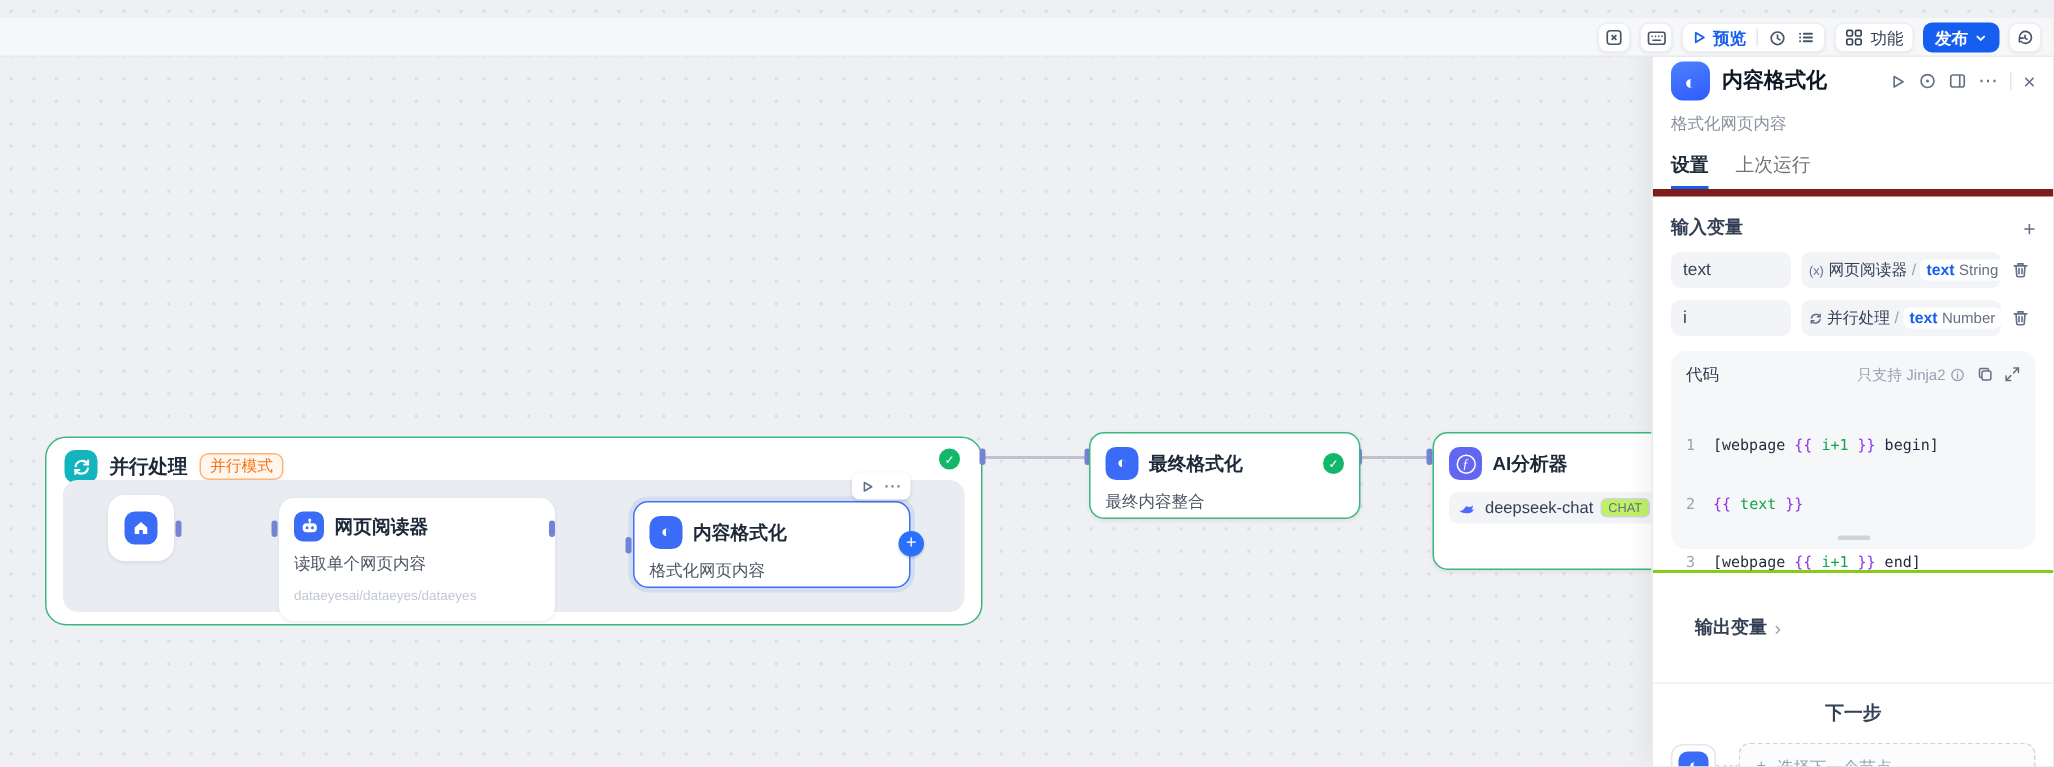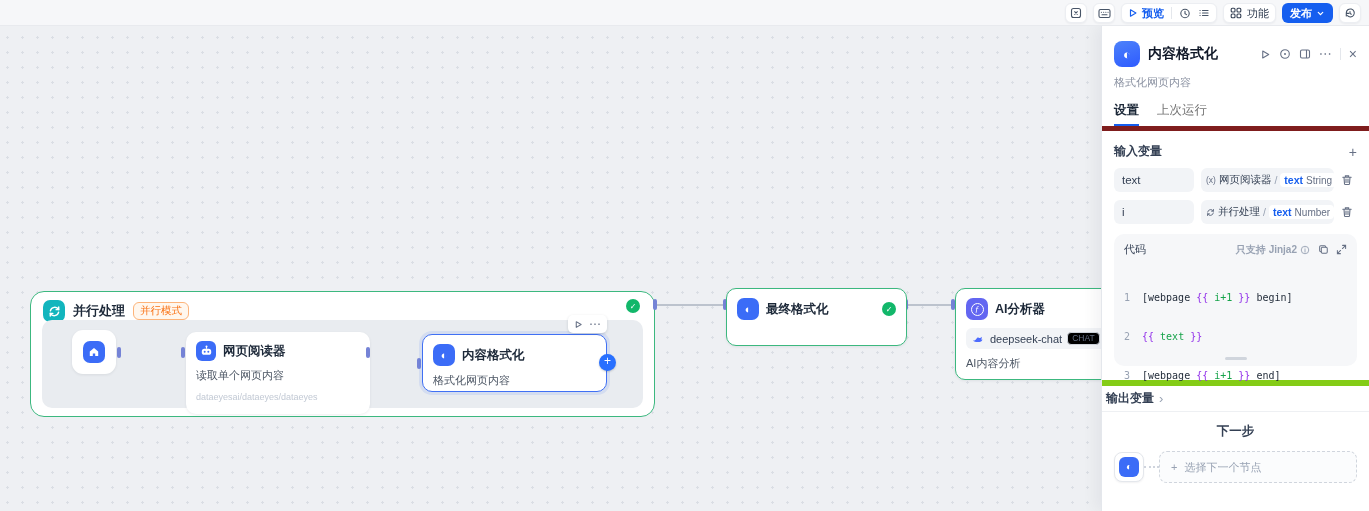--- a/index.html
+++ b/index.html
@@ -3,21 +3,21 @@
 <meta charset="utf-8">
 <style>
   * { margin:0; padding:0; box-sizing:border-box; }
   body { font-family:"Liberation Sans",sans-serif; background:#e7e9ec; }
   .screen { position:relative; width:1369px; height:511px; overflow:hidden;
     background:#eef0f3;
     background-image:radial-gradient(circle,#dadee4 1px,transparent 1.2px);
     background-size:15px 15px; }
 
   
-  .topbar { position:absolute; left:0; top:0; width:100%; height:26px;
+  .topbar { position:absolute; left:0; top:12px; width:100%; height:26px;
     background:#f6f7f9; border-bottom:1px solid #e8eaee; z-index:30; }
   .tb-right { position:absolute; right:8px; top:3px; display:flex; align-items:center; gap:6px; }
   .tb-icon-btn { width:22px; height:20px; background:#fff; border:1px solid #eceef2;
     border-radius:6px; display:flex; align-items:center; justify-content:center;
     color:#475467; box-shadow:0 1px 2px rgba(16,24,40,.05); cursor:pointer; }
   .tb-group { height:20px; background:#fff; border:1px solid #eceef2; border-radius:6px;
     display:flex; align-items:center; padding:0 6px; gap:7px; color:#475467;
     box-shadow:0 1px 2px rgba(16,24,40,.05); }
   .tb-divider { width:1px; height:12px; background:#e4e7ec; }
   .preview-btn { display:flex; align-items:center; gap:4px; color:#155eef;
@@ -68,21 +68,21 @@
   .hover-tools { position:absolute; left:568px; top:315px; height:18px; background:#fff;
     border-radius:5px; box-shadow:0 1px 3px rgba(16,24,40,.15); display:flex;
     align-items:center; gap:6px; padding:0 6px; color:#667085; z-index:4; }
 
   .edge { position:absolute; height:1.5px; background:#bcc3cd; z-index:0; }
   .stub { position:absolute; width:4px; height:11px; border-radius:2px; background:#7583d6; z-index:2; }
 
   .model-pill { margin:8px 10px 0 10px; height:21px; background:#f2f4f7; border-radius:6px;
     display:flex; align-items:center; gap:5px; padding:0 6px; }
   .model-name { font-size:11px; color:#344054; }
-  .model-badge { font-size:8.5px; color:#667085; border:1px solid #d0d5dd; background:#000000;
+  .model-badge { font-size:8.5px; color:#667085; border:1px solid #d0d5dd; background:#bef264;
     border-radius:4px; padding:0 4px; line-height:11px; }
 
   .fn-circle { width:13px; height:13px; border:1.2px solid #fff; border-radius:50%;
     display:flex; align-items:center; justify-content:center; font-size:9px;
     color:#fff; font-style:italic; font-family:"Liberation Serif",serif; }
   .glyph-w { color:#fff; font-size:11px; line-height:1; }
 
   
   .panel { position:absolute; left:1101px; top:26px; width:268px; height:485px;
     background:#fff; border-left:1px solid #e4e7ec; box-shadow:-6px 0 14px rgba(16,24,40,.05);
@@ -111,31 +111,31 @@
   .src { color:#344054; } .slash { color:#98a2b3; }
   .chip { background:#fff; border-radius:4px; padding:1px 4px; display:flex; gap:3px; align-items:baseline; }
   .var { color:#155eef; font-weight:bold; font-size:10.5px; }
   .typ { color:#667085; font-size:10px; }
   .trash-btn { color:#667085; cursor:pointer; display:flex; }
 
   .code-block { margin:10px 12px 0 12px; background:#f6f7f9; border-radius:10px;
     height:132px; position:relative; padding:8px 10px; }
   .code-head { display:flex; align-items:center; }
   .code-title { font-size:11px; font-weight:normal; color:#344054; flex:1; }
-  .code-hint { font-size:10px; color:#98a2b3; display:flex; align-items:center; gap:3px;font-weight:bold; }
+  .code-hint { font-size:10px; color:#98a2b3; display:flex; align-items:center; gap:3px; }
   .code-tools { display:flex; align-items:center; gap:7px; margin-left:8px; color:#667085; }
   .code-lines { margin-top:8px; font-family:"DejaVu Sans Mono","Liberation Mono",monospace;
     font-size:10px; line-height:13px; white-space:pre; }
   .cl { display:flex; }
   .ln { width:18px; color:#98a2b3; flex:0 0 auto; }
   .c-plain { color:#1f2937; } .c-brace { color:#9333ea; } .c-var { color:#16a34a; }
   .drag-handle { position:absolute; bottom:6px; left:50%; transform:translateX(-50%);
     width:22px; height:3px; border-radius:2px; background:#d0d5dd; cursor:row-resize; }
 
-  .p-output { margin-top:14px; border-top:6px solid #84cc16; padding:4px;
+  .p-output { margin-top:14px; border-top:2px solid #84cc16; padding:28px;
     display:flex; align-items:center; gap:5px; cursor:pointer; }
   .chev-r { color:#98a2b3; font-size:13px; line-height:1; }
   .p-next { border-top:1px solid #eef0f3; padding:11px 12px; }
   .p-next .sub { font-size:11px; color:#98a2b3; margin-top:5px; }
   .next-row { margin-top:11px; display:flex; align-items:center; }
   .next-node { width:30px; height:30px; border:1px solid #e4e7ec; border-radius:8px;
     background:#fff; display:flex; align-items:center; justify-content:center;
     box-shadow:0 1px 2px rgba(16,24,40,.06); }
   .dash-link { width:15px; border-top:2px dotted #cfd4dd; }
   .next-select { flex:1; height:32px; border:1px dashed #d0d5dd; border-radius:8px;
@@ -293,39 +293,39 @@
   <div class="plus-circle" style="left:599px; top:354px;"><span>+</span></div>
 
   <div class="card ff-node">
     <div class="row">
       <span class="node-ico ico-22 blue">
           <span class="glyph-w">◐</span>
         </span>
       <span class="title" style="flex:1;">最终格式化</span>
       <span class="check-badge" style="position:static;">✓</span>
     </div>
+    <div class="sub">最终内容整合</div>
   </div>
 
   <div class="card ai-node">
     <div class="row">
       <span class="node-ico ico-22 indigo">
           <span class="fn-circle">ƒ</span>
         </span>
       <span class="title">AI分析器</span>
     </div>
     <div class="model-pill">
       <span>
           <svg width="13" height="10" viewBox="0 0 14 10">
             <path fill="#4d6bfe" d="M1 6.6c1.8.5 2.9-.8 3.8-1.9.4-.5.5-1.4 1.4-1.4.9 0 1.3.6 2.3.6 1.4 0 2-1.2 2-1.2s.5 1.9-.9 2.9c.9.2 1.7-.1 1.7-.1S10.6 8 8.2 8.2C5.4 8.5 2.7 8.4 1 6.6z"></path>
           </svg>
         </span>
       <span class="model-name">deepseek-chat</span>
       <span class="model-badge">CHAT</span>
     </div>
-    <div class="sub">AI内容分析</div>
   </div>
 
   <aside class="panel">
     <div class="p-header">
       <span class="p-ico">
           <span class="glyph-w" style="font-size:13px;">◐</span>
         </span>
       <span class="p-title">内容格式化</span>
       <span class="p-actions">
         <span>

